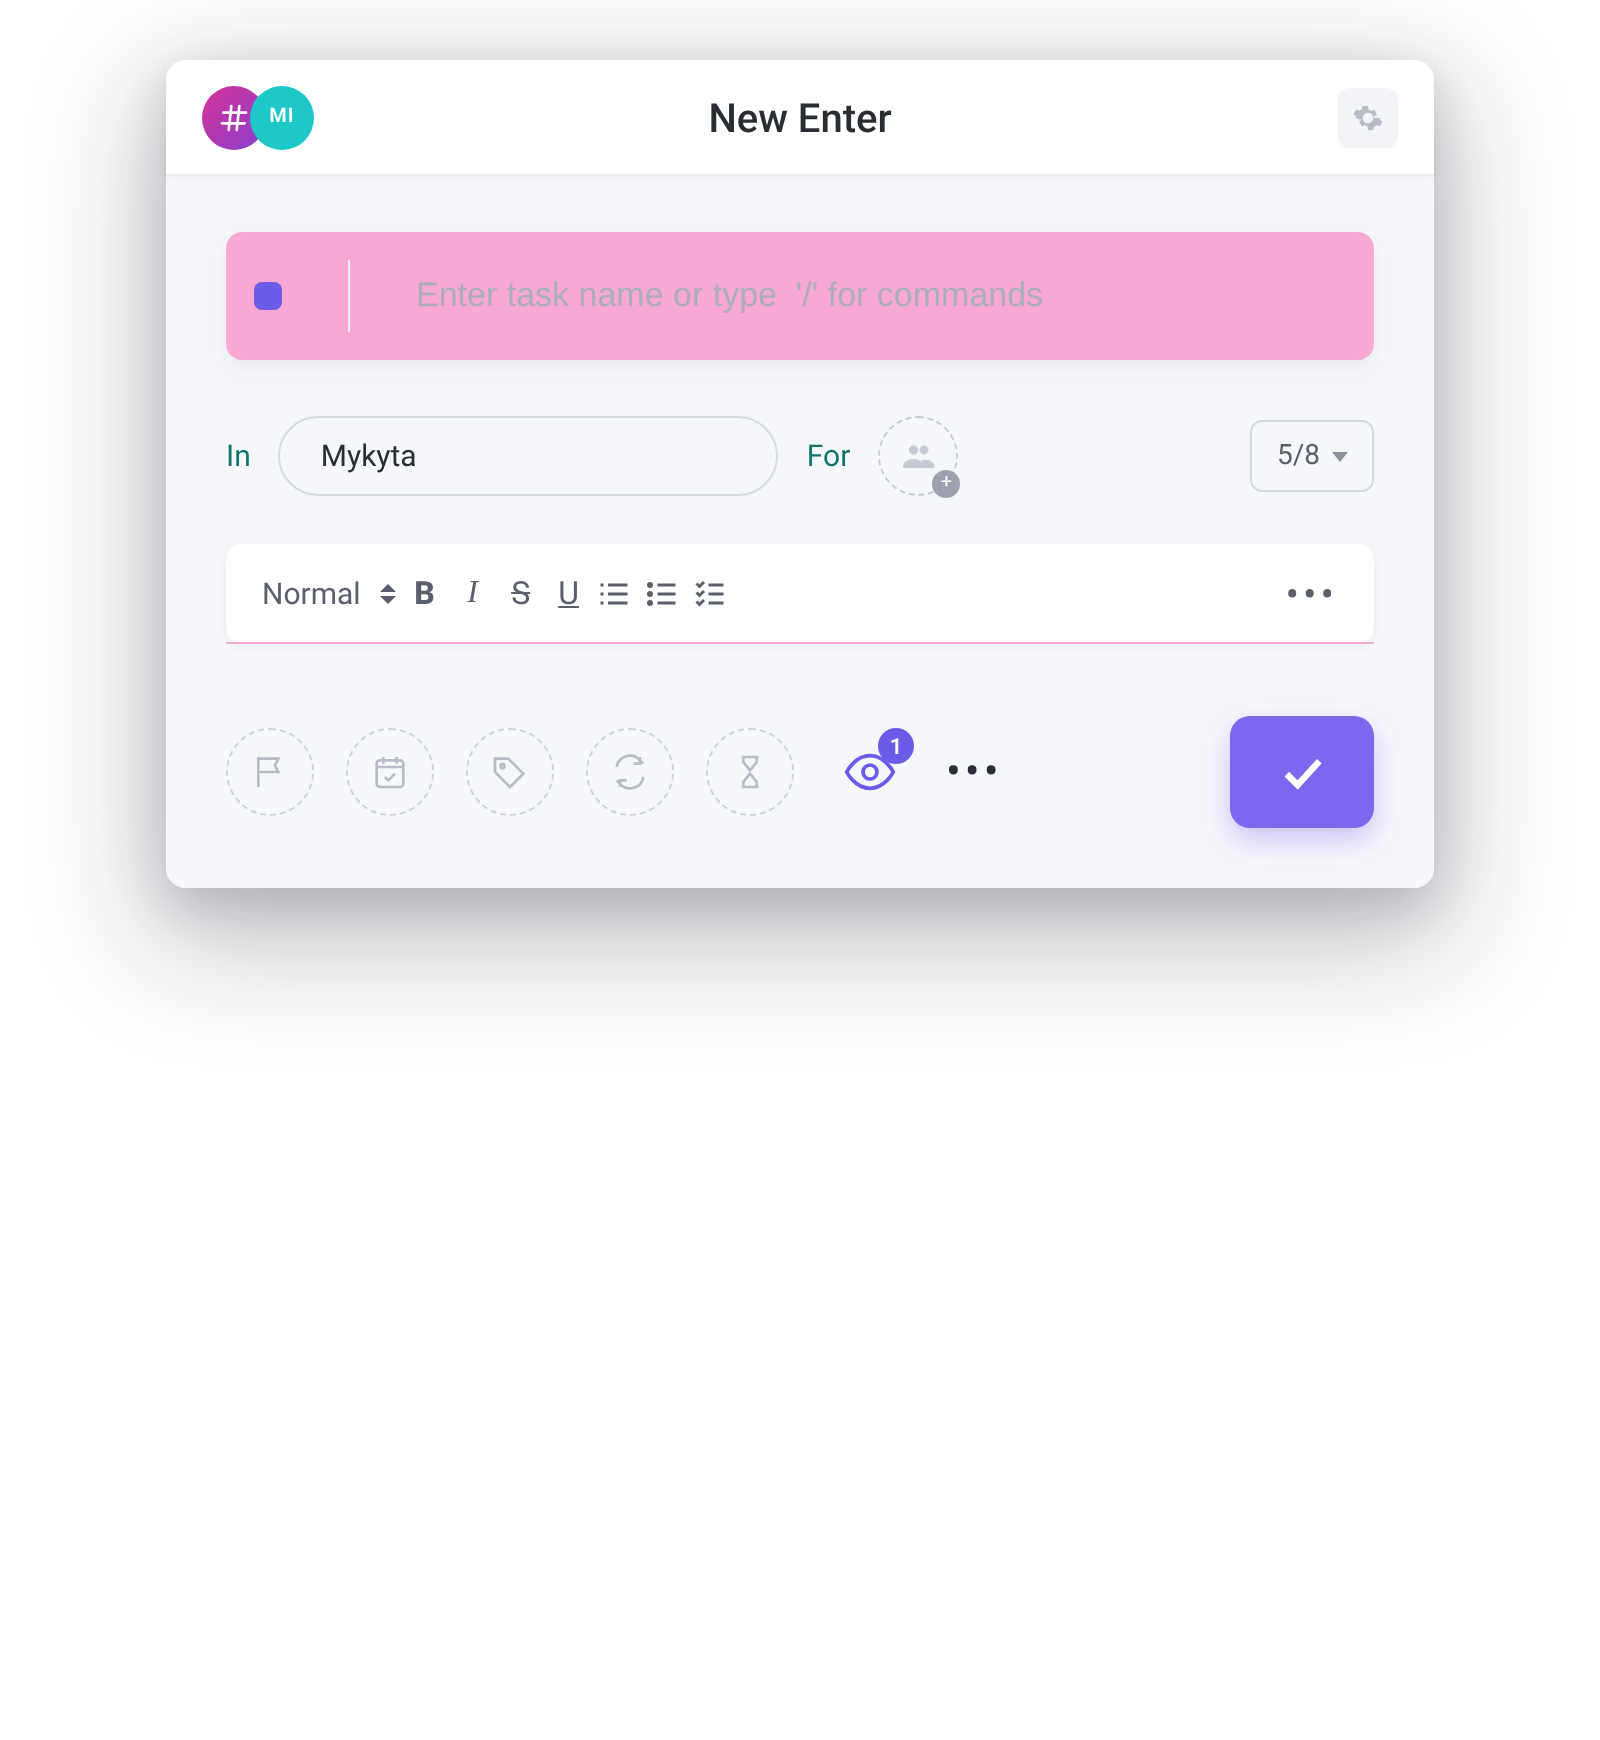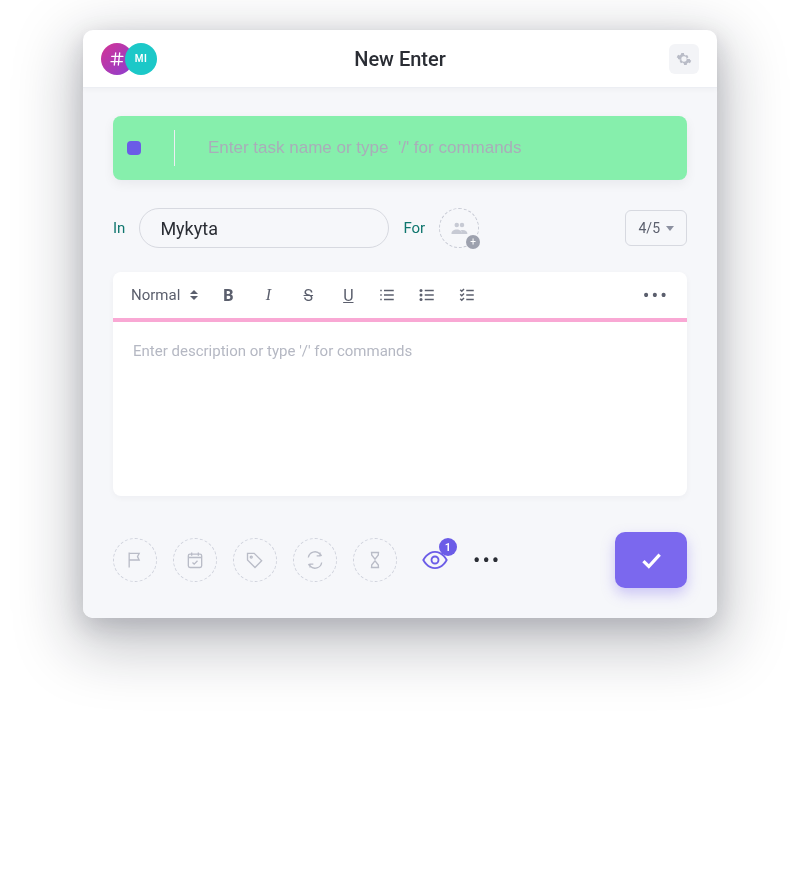--- a/index.html
+++ b/index.html
@@ -66,21 +66,21 @@
   }
   .gear-btn svg { width:16px; height:16px; fill:#b9bcc7; }
 
   .body {
     background:#f6f7fa;
     padding: 28px 30px 30px 30px;
     border-radius: 0 0 10px 10px;
   }
 
   .name-row {
-    background:#86efac;
+    background:#f9a8d4;
     height:64px;
     border-radius:8px;
     box-shadow: 0 4px 12px rgba(20,22,40,0.06);
     display:flex;
     align-items:center;
     padding: 0 14px;
     gap: 17px;
   }
   .status-chip {
     width:14px; height:14px;
@@ -106,21 +106,21 @@
     margin-top:28px;
     gap:14px;
   }
   .meta-label { color:#0f766e; font-size:15px; }
   .pill {
     border:1px solid #d7d9e0;
     border-radius:999px;
     height:40px;
     display:flex; align-items:center;
     padding:0 20px;
-    font-size:18px; color:#2a2d34;
+    font-size:15px; color:#2a2d34;
     background:#fff0;
   }
   .pill-list { width:250px; cursor:pointer; }
   .assignee-btn {
     width:40px; height:40px;
     border-radius:50%;
     border:1px dashed #c7cad4;
     position:relative;
     display:flex; align-items:center; justify-content:center;
     cursor:pointer;
@@ -153,22 +153,22 @@
   .editor {
     background:#fff;
     border-radius:8px;
     margin-top:24px;
     box-shadow: 0 2px 6px rgba(20,22,40,0.04);
   }
   .toolbar {
     height:50px;
     display:flex; align-items:center;
     padding:0 18px;
-    border-bottom:4px solid #f9a8d4;
-    gap:20px;
+    border-bottom:1px solid #f9a8d4;
+    gap:4px;
   }
   .fmt-select {
     display:flex; align-items:center; gap:10px;
     color:#5b5f6d; font-size:15px;
     cursor:pointer;
   }
   .sort-caret {
     display:flex; flex-direction:column; gap:2px;
   }
   .sort-caret span {
@@ -276,21 +276,21 @@
         <span>Mykyta</span>
       </div>
       <span class="meta-label">For</span>
       <div class="assignee-btn">
         <svg viewBox="0 0 24 24">
             <path d="M9 11a3 3 0 100-6 3 3 0 000 6zm7 0a3 3 0 100-6 3 3 0 000 6zM2 19c0-2.8 3.1-5 7-5s7 2.2 7 5v1H2v-1zm14 1v-1c0-1.5-.7-2.9-1.9-3.9 1-.4 2-.6 3-.6 3.3 0 6 1.9 6 4.5V20h-7.1z"></path>
           </svg>
         <div class="assignee-plus">+</div>
       </div>
       <div class="prio-btn">
-        <span>4/5</span>
+        <span>5/8</span>
         <span class="caret-down"></span>
       </div>
     </div>
 
     <div class="editor">
       <div class="toolbar">
         <div class="fmt-select">
           <span>Normal</span>
           <span class="sort-caret">
               <span class="up"></span>
@@ -315,23 +315,20 @@
             </svg>
         </div>
         <div class="tb-btn">
           <svg viewBox="0 0 24 24">
               <path d="M3 5l2 2 3-3M3 11l2 2 3-3M3 17l2 2 3-3" stroke="#5b5f6d" stroke-width="2" fill="none"></path>
               <path d="M11 5h10v2H11zM11 11h10v2H11zM11 17h10v2H11z"></path>
             </svg>
         </div>
         <div class="tb-more">•••</div>
       </div>
-      <div class="desc-area">
-        <textarea class="desc-input" placeholder="Enter description or type '/' for commands" style=""></textarea>
-      </div>
     </div>
 
     <div class="footer">
       <div class="action-circle">
         <svg viewBox="0 0 24 24">
             <path d="M5 3v18M5 4h12l-2 4 2 4H5"></path>
           </svg>
       </div>
       <div class="action-circle">
         <svg viewBox="0 0 24 24">

